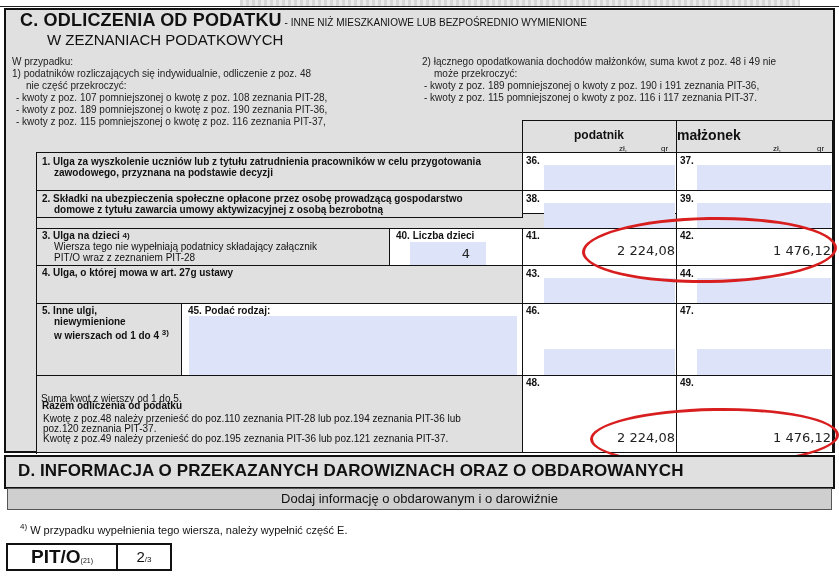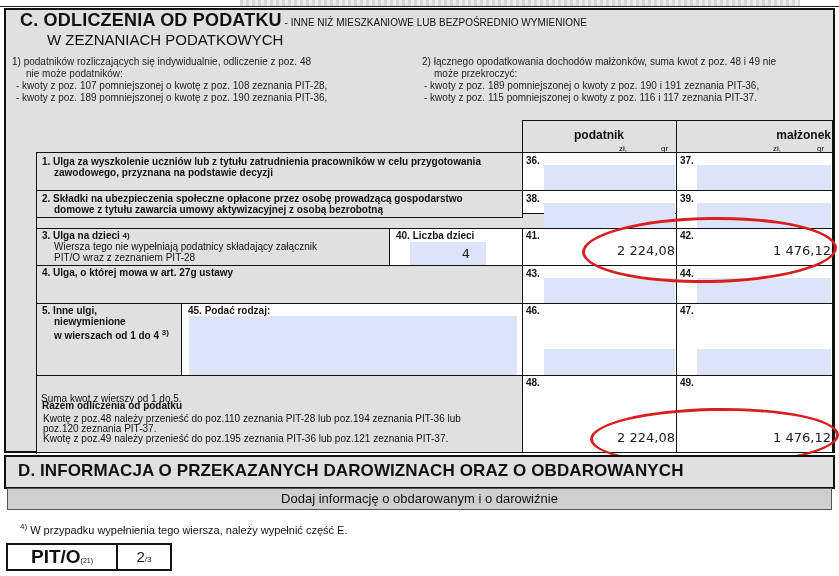--- a/index.html
+++ b/index.html
@@ -38,41 +38,43 @@
 <div class="abs topstrip"></div>
 <div class="abs topline"></div>
 
 <div class="abs sectionC"></div>
 <div class="abs titleC">
   <b>C. ODLICZENIA OD PODATKU</b><span class="rest"> - INNE NIŻ MIESZKANIOWE LUB BEZPOŚREDNIO WYMIENIONE</span>
 </div>
 <div class="abs titleC2">W ZEZNANIACH PODATKOWYCH</div>
 
 <div class="abs" style="left:12px; top:56px;">
+  <div class="note">W przypadku:</div>
   <div class="note">1) podatników rozliczających się indywidualnie, odliczenie z poz. 48</div>
-  <div class="note" style="padding-left:14px">   nie może podatników:</div>
+  <div class="note" style="padding-left:14px">   nie część przekroczyć:</div>
   <div class="note" style="padding-left:4px"> - kwoty z poz. 107 pomniejszonej o kwotę z poz. 108 zeznania PIT-28,</div>
   <div class="note" style="padding-left:4px"> - kwoty z poz. 189 pomniejszonej o kwotę z poz. 190 zeznania PIT-36,</div>
+  <div class="note" style="padding-left:4px"> - kwoty z poz. 115 pomniejszonej o kwotę z poz. 116 zeznania PIT-37,</div>
 </div>
 <div class="abs" style="left:422px; top:56px;">
   <div class="note">2) łącznego opodatkowania dochodów małżonków, suma kwot z poz. 48 i 49 nie</div>
   <div class="note" style="padding-left:12px">   może przekroczyć:</div>
   <div class="note" style="padding-left:2px"> - kwoty z poz. 189 pomniejszonej o kwoty z poz. 190 i 191 zeznania PIT-36,</div>
   <div class="note" style="padding-left:2px"> - kwoty z poz. 115 pomniejszonej o kwoty z poz. 116 i 117 zeznania PIT-37.</div>
 </div>
 
 <div class="abs" style="left:36px; top:152px; width:0; height:302px; border-left:1.5px solid #111;"></div>
 
 <div class="cell gray" style="left:522px; top:120px; width:155px; height:34px;">
   <div class="lbl" style="left:0; width:152px; text-align:center; top:8px; font-size:12px;">podatnik</div>
   <div class="plain" style="left:96px; top:22px; font-size:8px;">zł,</div>
   <div class="plain" style="left:138px; top:22px; font-size:8px;">gr</div>
 </div>
 <div class="cell gray" style="left:676px; top:120px; width:157px; height:34px;">
-  <div class="lbl" style="left:0; width:154px; text-align:right; top:8px; font-size:12px;">małżonek</div>
+  <div class="lbl" style="left:0; width:154px; text-align:left; top:8px; font-size:14px;">małżonek</div>
   <div class="plain" style="left:96px; top:22px; font-size:8px;">zł,</div>
   <div class="plain" style="left:140px; top:22px; font-size:8px;">gr</div>
 </div>
 
 <div class="cell gray" style="left:36px; top:152px; width:487px; height:39px;">
   <div class="lbl" style="left:5px; top:3px;">1. Ulga za wyszkolenie uczniów lub z tytułu zatrudnienia pracowników w celu przygotowania</div>
   <div class="lbl" style="left:17px; top:14px;">zawodowego, przyznana na podstawie decyzji</div>
 </div>
 <div class="cell white" style="left:522px; top:152px; width:155px; height:39px;padding-left:15px;">
   <div class="num" style="left:3px; top:2px;">36.</div>

